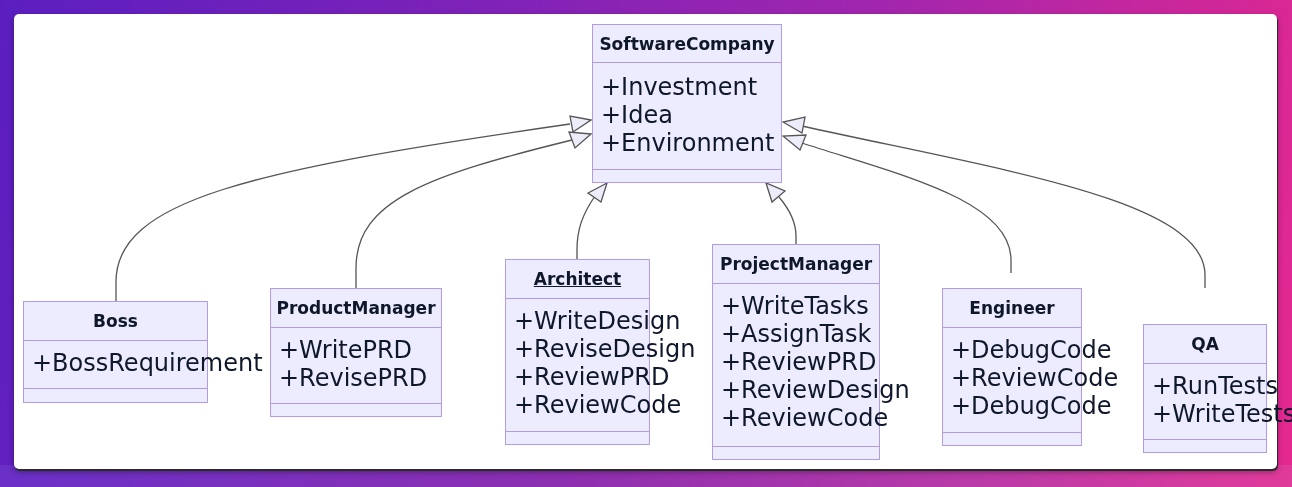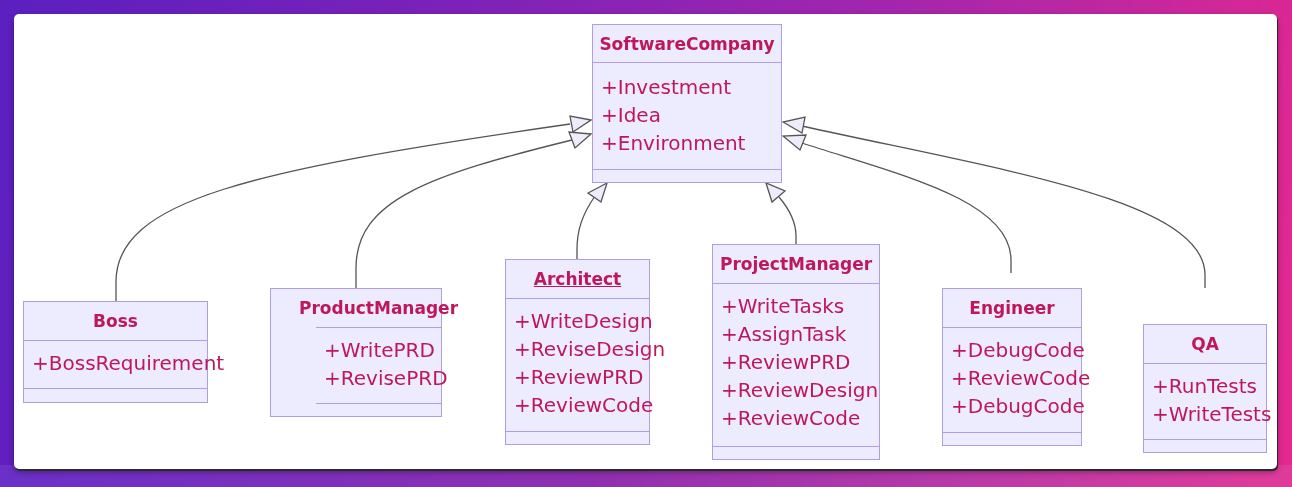--- a/index.html
+++ b/index.html
@@ -16,29 +16,29 @@
     position: absolute; left: 14px; top: 14px; width: 1263px; height: 455px;
     background: #ffffff; border-radius: 5px;
     box-shadow: 1px 2px 0 #2a2a2a, 0 3px 6px rgba(0,0,0,0.35);
   }
   svg.edges { position: absolute; left: 0; top: 0; width: 1292px; height: 487px; pointer-events: none; }
   .edge { fill: none; stroke: #555555; stroke-width: 1.3; }
   .arrowhead { fill: #ececfb; stroke: #555555; stroke-width: 1.3; stroke-linejoin: miter; }
   .cls {
     position: absolute; box-sizing: border-box;
     background: #ececfe; border: 1.5px solid #b39ce6;
-    color: #be185d;
+    color: #0f172a;
   }
   .cls .hdr {
     box-sizing: border-box; border-bottom: 1.5px solid #b39ce6;
     font-weight: bold; font-size: 17px; text-align: center;
     display: flex; align-items: center; justify-content: center;
   }
   .cls .body { box-sizing: border-box; border-bottom: 1.5px solid #b39ce6; padding: 8px 8px 4px 8px; }
-  .cls .body .m { font-size: 20px; line-height: 28px; white-space: nowrap; }
+  .cls .body .m { font-size: 24px; line-height: 28px; white-space: nowrap; }
   .cls .foot { height: 13px; }
 </style>
 </head>
 <body>
 
 <div class="bottom-glow"></div>
 <div class="canvas"></div>
 
 <svg class="edges" viewBox="0 0 1292 487">
 
@@ -76,21 +76,21 @@
 <div class="cls" style="left:23px; top:301px; width:185px; height:102px;">
   <div class="hdr" style="height:39px;">
     <span>Boss</span>
   </div>
   <div class="body" style="height:48px;">
     <div class="m">+BossRequirement</div>
   </div>
   <div class="foot"></div>
 </div>
 
-<div class="cls" style="left:270px; top:288px; width:172px; height:129px;padding-left:45px;">
+<div class="cls" style="left:270px; top:288px; width:172px; height:129px;">
   <div class="hdr" style="height:39px;">
     <span>ProductManager</span>
   </div>
   <div class="body" style="height:76px;">
     <div class="m">+WritePRD</div>
     <div class="m">+RevisePRD</div>
   </div>
   <div class="foot"></div>
 </div>
 

